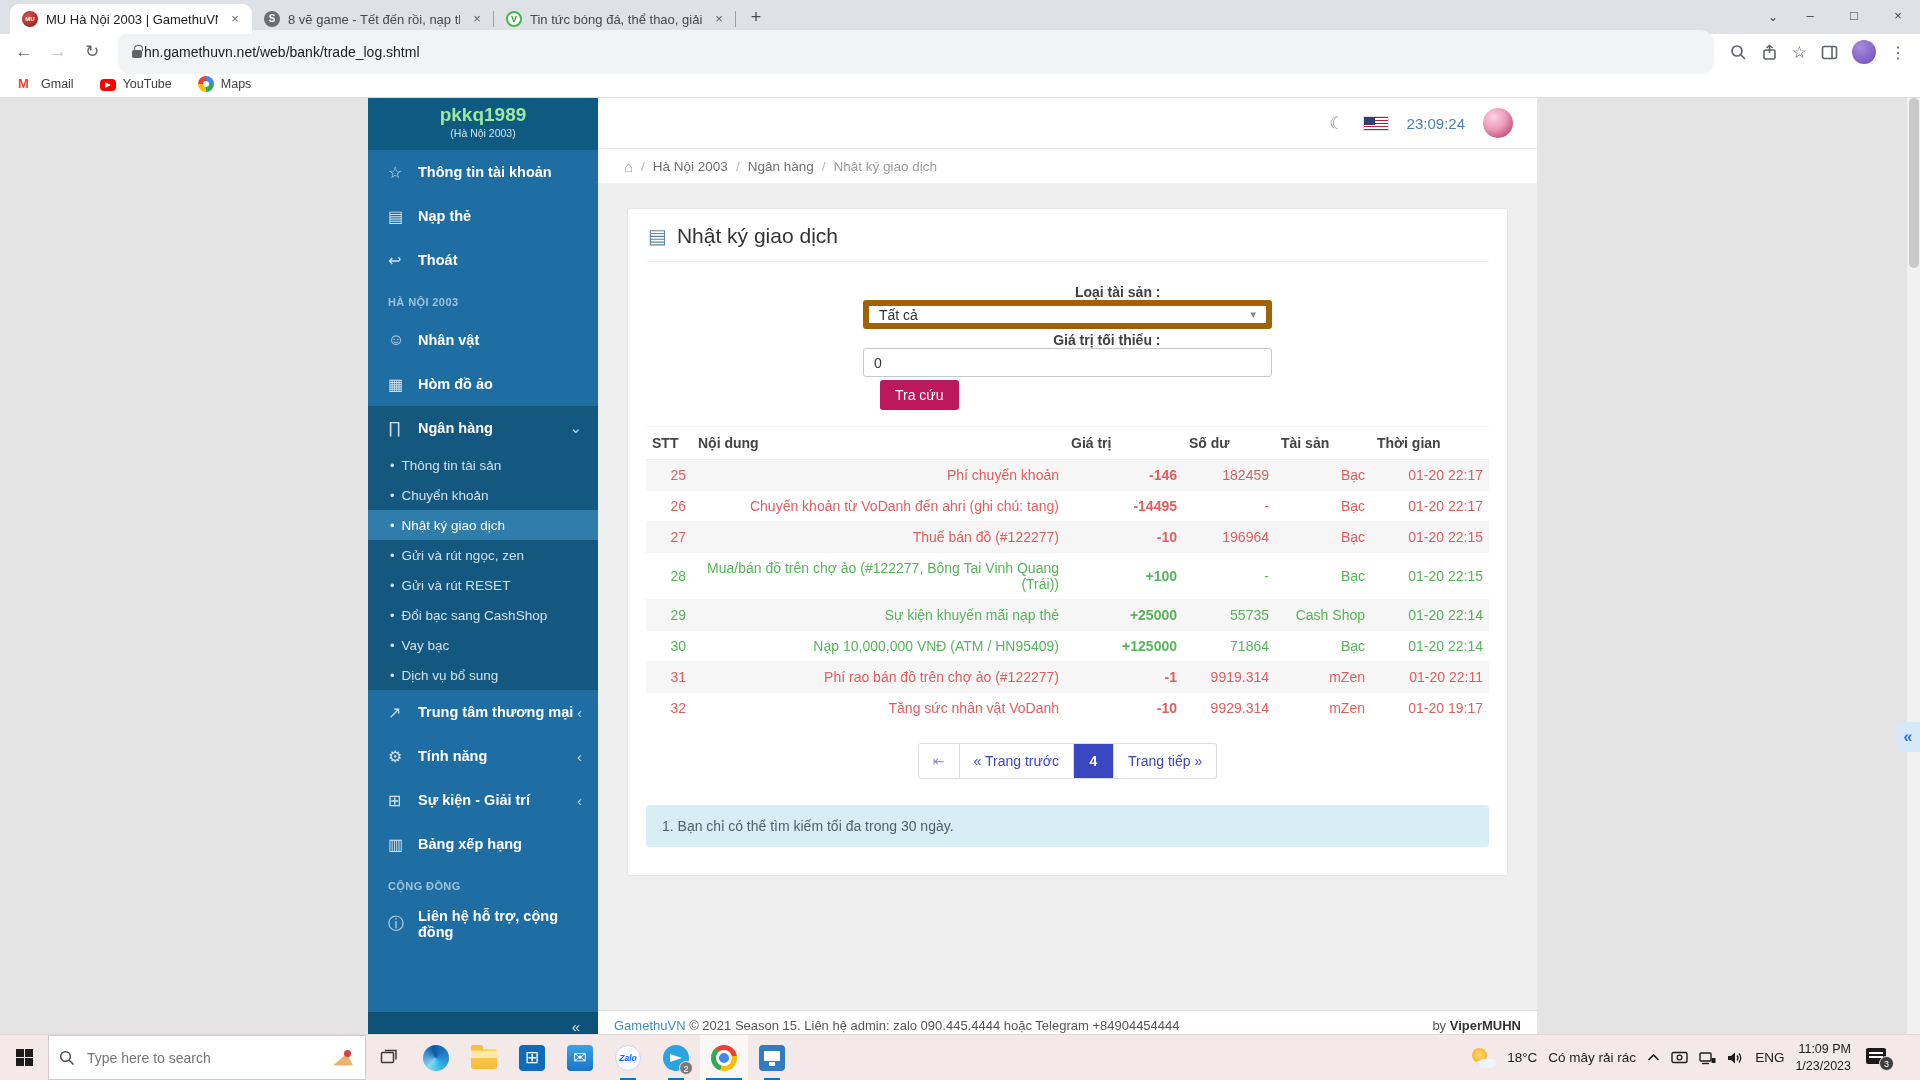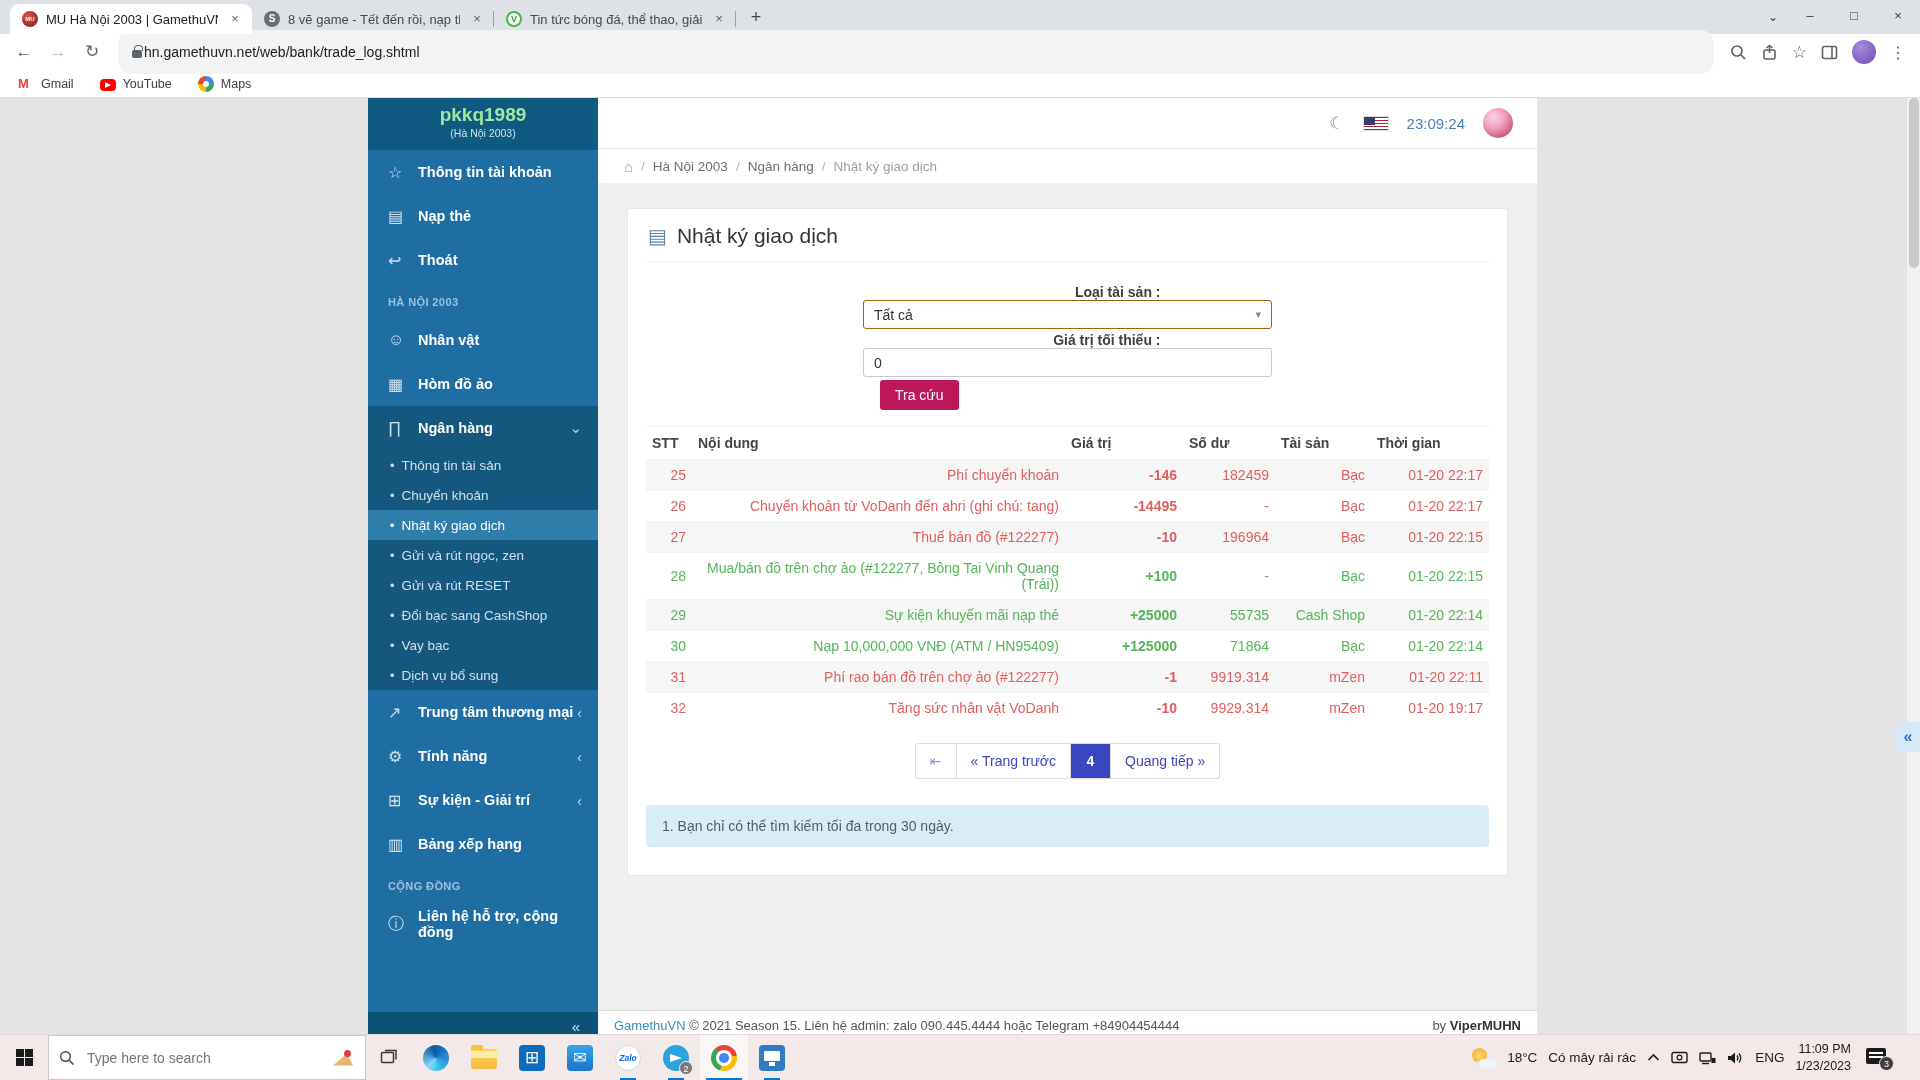--- a/index.html
+++ b/index.html
@@ -86,21 +86,21 @@
   .bc-item.current{color:#9e9e9e;}
 
   
   .card{margin:25px 29px 0;background:#fff;border:1px solid #e6e6e6;border-radius:3px;padding:0 18px 28px;}
   .card-title{display:flex;align-items:center;gap:10px;padding:15px 2px 13px;border-bottom:1px solid #f0f0f0;}
   .title-icon{font-size:20px;color:#5b87a8;}
   .title-text{font-size:21px;color:#333;}
   .filter{padding-top:22px;}
   .form-row{display:flex;align-items:center;margin-bottom:3px;flex-direction:column;}
   .form-label{width:218px;text-align:right;padding-right:16px;font-weight:bold;font-size:14px;color:#404040;}
-  .select{width:409px;height:29px;border:1px solid #a16207;border-radius:3px;background:#fff;display:flex;align-items:center;padding:0 10px;font-size:14px;color:#333;}
+  .select{width:409px;height:29px;border:6px solid #a16207;border-radius:3px;background:#fff;display:flex;align-items:center;padding:0 10px;font-size:14px;color:#333;}
   .select .caret{margin-left:auto;color:#888;font-size:11px;}
   .input{width:409px;height:29px;border:1px solid #c8c8c8;border-radius:3px;background:#fff;padding:0 10px;font-size:14px;color:#333;font-family:"Liberation Sans",sans-serif;}
   .btn-search{margin-left:234px;background:#be185d;color:#fff;border:none;border-radius:3px;height:30px;padding:0 15px;font-size:14px;font-family:"Liberation Sans",sans-serif;}
 
   
   table.log{width:100%;border-collapse:collapse;margin-top:16px;font-size:14px;}
   table.log th{font-weight:bold;color:#444;border-bottom:1px solid #eee;border-top:1px solid #f2f2f2;padding:8px 6px;text-align:left;}
   table.log td{padding:7px 6px;border-top:1px solid #f4f4f4;text-align:right;}
   table.log tr.striped td{background:#f6f6f6;}
   th.r,td.r{text-align:right;}
@@ -478,21 +478,21 @@
                 <td class="c-asset">mZen</td>
                 <td class="c-time">01-20 19:17</td>
               </tr>
             </tbody>
         </table>
 
         <div class="pager">
           <div class="pg first">⇤</div>
           <div class="pg">« Trang trước</div>
           <div class="pg current">4</div>
-          <div class="pg next">Quang tiếp »</div>
+          <div class="pg next">Trang tiếp »</div>
         </div>
 
         <div class="note">1. Bạn chỉ có thể tìm kiếm tối đa trong 30 ngày.</div>
       </div>
 
       <div class="footer">
         <div>
           <span class="brand">GamethuVN</span><span> © 2021 Season 15. Liên hệ admin: zalo 090.445.4444 hoặc Telegram +84904454444</span>
         </div>
         <div>

